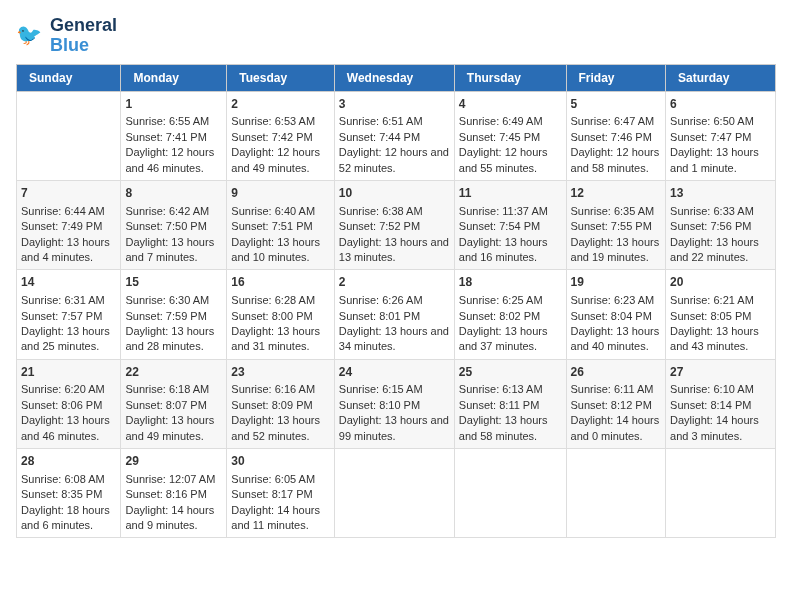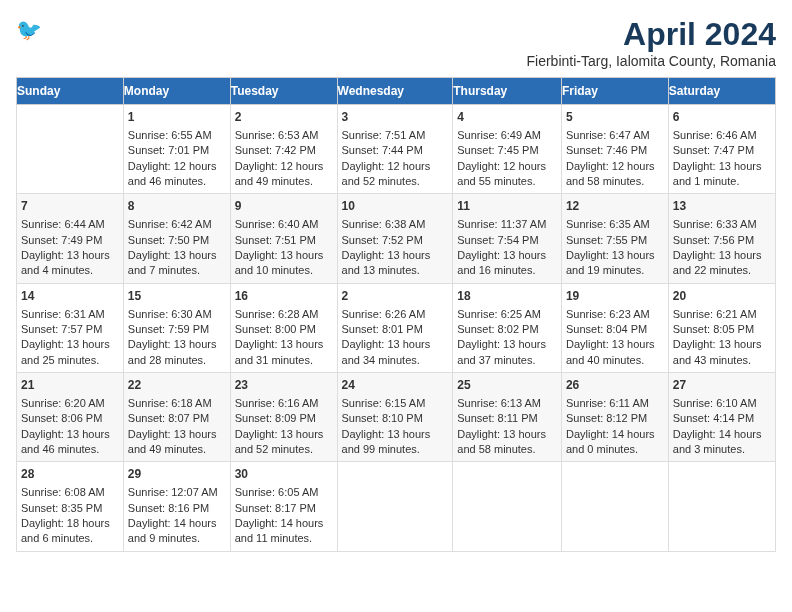--- a/index.html
+++ b/index.html
@@ -42,21 +42,21 @@
       color: #333;
     }
     table {
       width: 100%;
       border-collapse: collapse;
       font-size: 11px;
     }
     thead tr th {
       background: #2a6db5;
       color: #fff;
-      padding: 6px 0;
+      padding: 6px 12px;
       text-align: left;
       font-size: 12px;
       font-weight: bold;
       border: 1px solid #ccc;
     }
     tbody tr td {
       border: 1px solid #ddd;
       padding: 4px 4px;
       vertical-align: top;
       color: #333;
@@ -73,24 +73,24 @@
     .empty { background: #fff !important; }
   </style>
 </head>
 <body>
 
 <div class="header">
   <div class="logo">
     <svg class="logo-bird" viewBox="0 0 40 40">
       <text y="28" font-size="28">🐦</text>
     </svg>
-  </div>
-  <div class="title-block">
-    <div class="main-title">April 2024</div>
-    <div class="subtitle">Fierbinti-Targ, Ialomita County, Romania</div>
+    <div class="logo-text">
+      <div>General</div>
+      <div style="color:#3a8fd4;">Blue</div>
+    </div>
   </div>
 </div>
 
 <table>
   <thead>
     <tr>
     <th>Sunday</th>
         <th>Monday</th>
         <th>Tuesday</th>
         <th>Wednesday</th>
@@ -98,50 +98,50 @@
         <th>Friday</th>
         <th>Saturday</th>
       </tr>
   </thead>
   <tbody id="calendar-body">
   <tr>
         <td class="empty"></td>
         <td>
           <span class="day-num">1</span>
           <div>Sunrise: 6:55 AM</div>
-          <div>Sunset: 7:01 PM</div>
+          <div>Sunset: 7:41 PM</div>
           <div>Daylight: 12 hours and 46 minutes.</div>
         </td>
         <td>
           <span class="day-num">2</span>
           <div>Sunrise: 6:53 AM</div>
           <div>Sunset: 7:42 PM</div>
           <div>Daylight: 12 hours and 49 minutes.</div>
         </td>
         <td>
           <span class="day-num">3</span>
-          <div>Sunrise: 7:51 AM</div>
+          <div>Sunrise: 6:51 AM</div>
           <div>Sunset: 7:44 PM</div>
           <div>Daylight: 12 hours and 52 minutes.</div>
         </td>
         <td>
           <span class="day-num">4</span>
           <div>Sunrise: 6:49 AM</div>
           <div>Sunset: 7:45 PM</div>
           <div>Daylight: 12 hours and 55 minutes.</div>
         </td>
         <td>
           <span class="day-num">5</span>
           <div>Sunrise: 6:47 AM</div>
           <div>Sunset: 7:46 PM</div>
           <div>Daylight: 12 hours and 58 minutes.</div>
         </td>
         <td>
           <span class="day-num">6</span>
-          <div>Sunrise: 6:46 AM</div>
+          <div>Sunrise: 6:50 AM</div>
           <div>Sunset: 7:47 PM</div>
           <div>Daylight: 13 hours and 1 minute.</div>
         </td>
       </tr>
       <tr>
         <td>
           <span class="day-num">7</span>
           <div>Sunrise: 6:44 AM</div>
           <div>Sunset: 7:49 PM</div>
           <div>Daylight: 13 hours and 4 minutes.</div>
@@ -260,21 +260,21 @@
         </td>
         <td>
           <span class="day-num">26</span>
           <div>Sunrise: 6:11 AM</div>
           <div>Sunset: 8:12 PM</div>
           <div>Daylight: 14 hours and 0 minutes.</div>
         </td>
         <td>
           <span class="day-num">27</span>
           <div>Sunrise: 6:10 AM</div>
-          <div>Sunset: 4:14 PM</div>
+          <div>Sunset: 8:14 PM</div>
           <div>Daylight: 14 hours and 3 minutes.</div>
         </td>
       </tr>
       <tr>
         <td>
           <span class="day-num">28</span>
           <div>Sunrise: 6:08 AM</div>
           <div>Sunset: 8:35 PM</div>
           <div>Daylight: 18 hours and 6 minutes.</div>
         </td>

